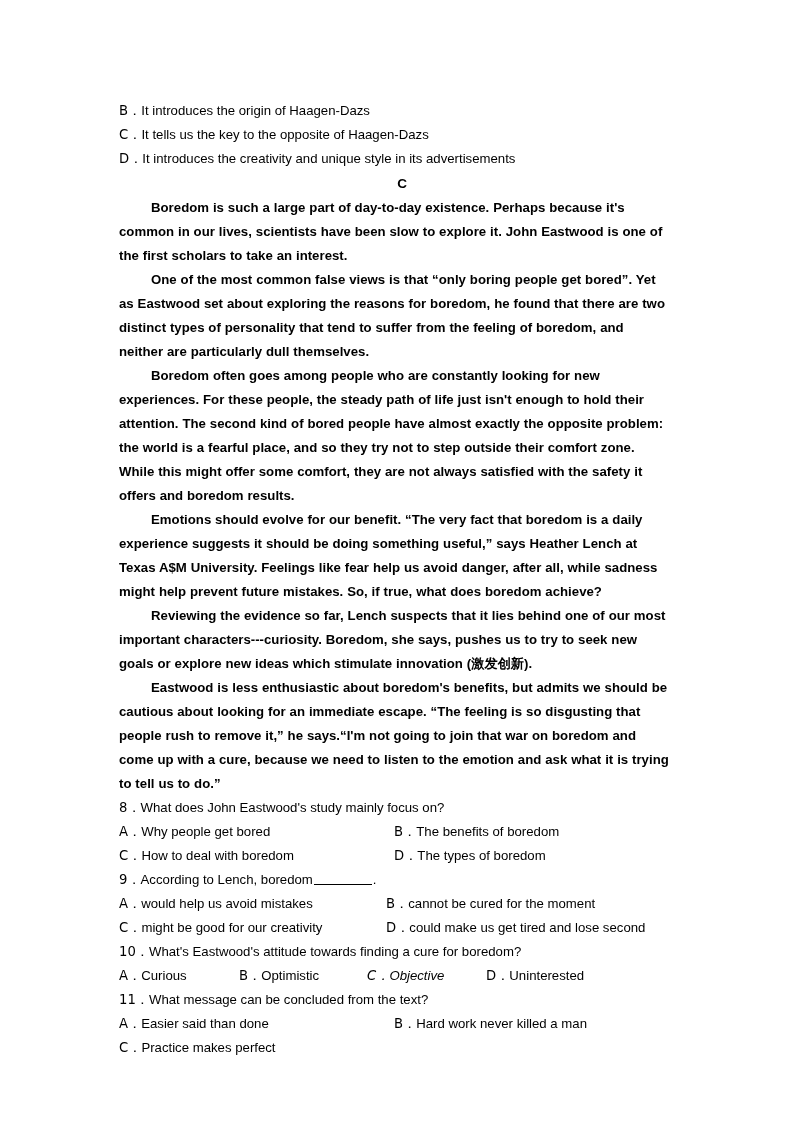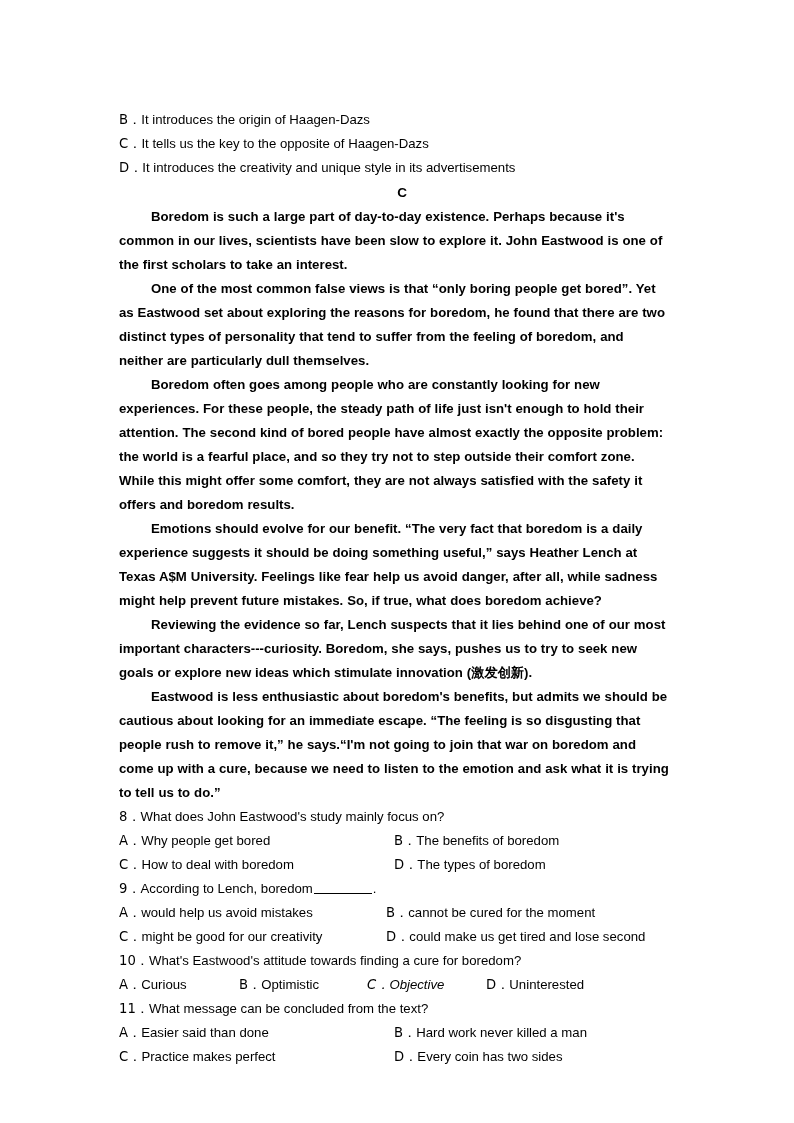--- a/index.html
+++ b/index.html
@@ -19,21 +19,21 @@
     position: absolute;
     left: 0;
     top: 0;
     width: 794px;
     height: 1123px;
     background: #fff;
   }
   .content {
     position: absolute;
     left: 119px;
-    top: 108px;
+    top: 99px;
     width: 551px;
   }
 
   
   .opt-line {
     font-size: 13.2px;
     line-height: 24px;
     white-space: nowrap;
   }
   .opt-letter {
@@ -164,17 +164,16 @@
 
     <div class="qline">
       <span class="cjk">11．</span><span>What message can be concluded from the text?</span>
     </div>
     <div class="opt-row">
       <span class="opt-cell c2-a"><span class="cjk">A．</span><span>Easier said than done</span></span>
       <span class="opt-cell c2-b-wide"><span class="cjk">B．</span><span>Hard work never killed a man</span></span>
     </div>
     <div class="opt-row">
       <span class="opt-cell c2-a"><span class="cjk">C．</span><span>Practice makes perfect</span></span>
-      <span class="opt-cell c2-b-wide"><span class="cjk">D．</span><span>Every coin has two sides</span></span>
     </div>
 
   </div>
 </div>
 
 </body></html>

